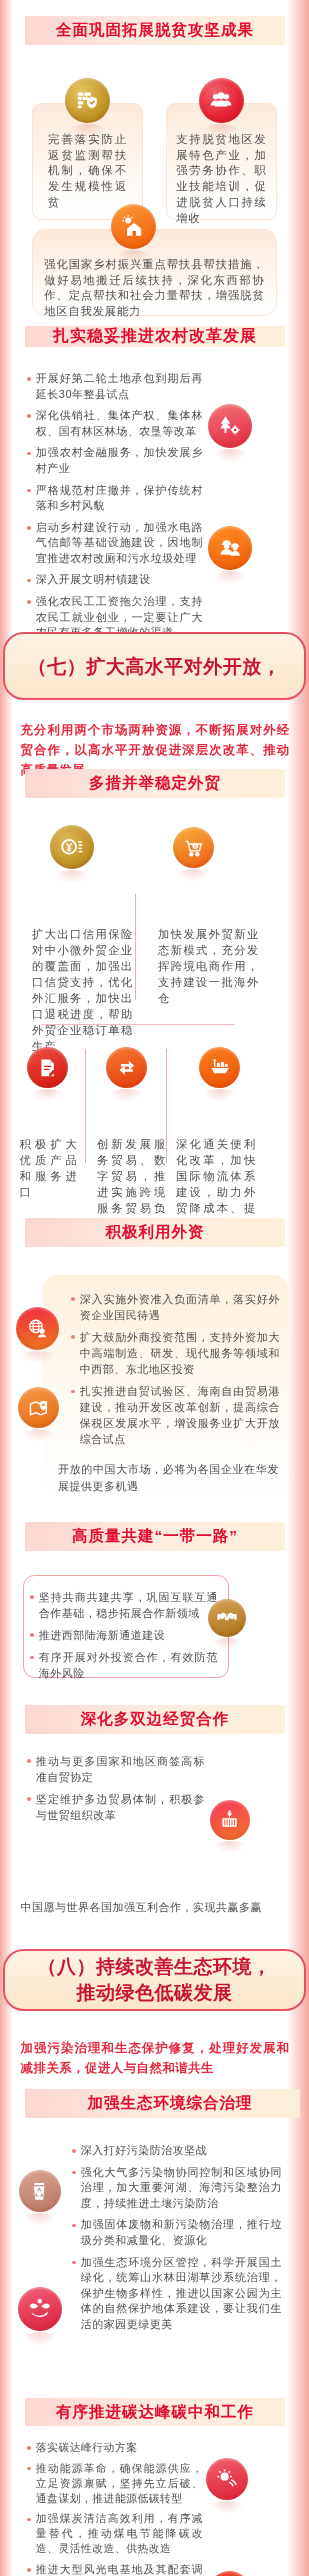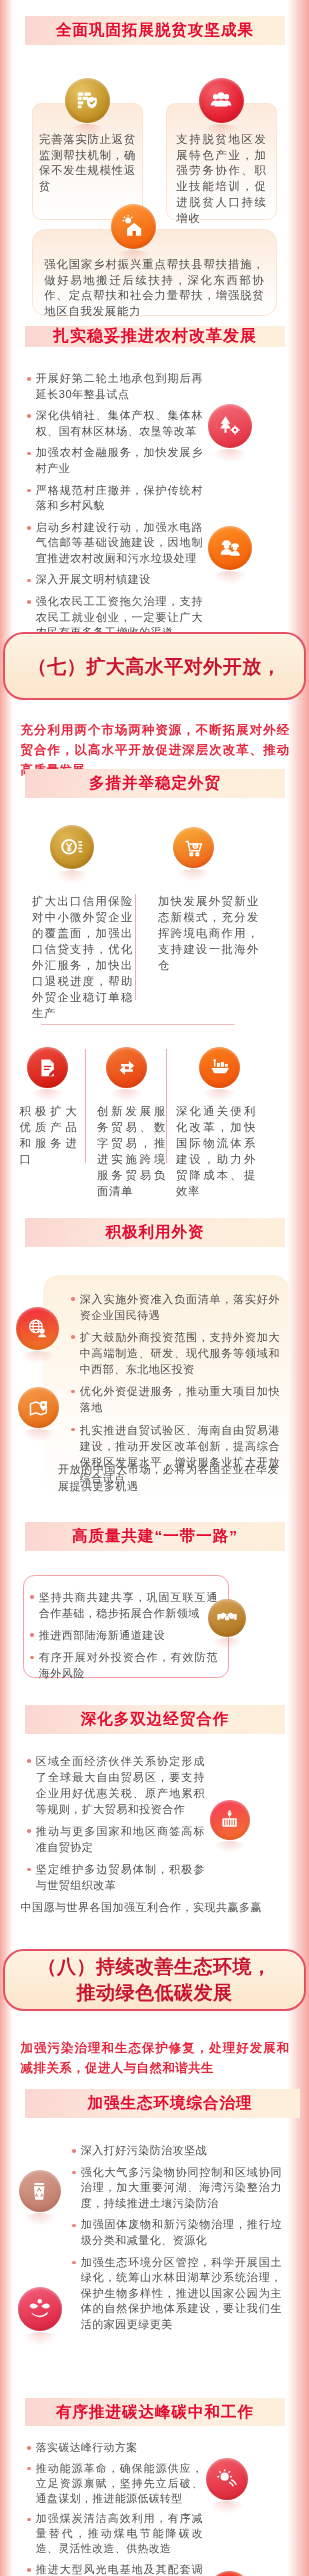--- a/index.html
+++ b/index.html
@@ -71,34 +71,34 @@
   .icircle::after{
     content:"";position:absolute;top:103%;left:8%;right:8%;height:30%;
     background:radial-gradient(ellipse at 50% 0%,rgba(226,118,104,.30),rgba(255,255,255,0) 70%);
     border-radius:50%;
   }
   .icircle svg{width:58%;height:58%;}
   .vdiv{position:absolute;width:1px;background:#f5a9a9;}
   .hdiv{position:absolute;height:1px;background:#f3bdbd;}
   .coltxt{
     position:absolute;color:#4d4d4d;font-size:11.3px;line-height:16px;
-    letter-spacing:0.8px;text-align:justify;
+    letter-spacing:0.8px;text-align:justify;margin-top:33px;
   }
 </style>
 </head>
 <body>
 
 <div class="edge left"></div>
 <div class="edge right"></div>
 
 <div class="pill" style="top:15.5px;left:25px;width:260px;height:29px;">
     <span>全面巩固拓展脱贫攻坚成果</span>
   </div>
 
-<div class="card" style="top:103px;left:32px;width:111px;height:117px;padding:28px 6px 0;"><span>完善落实防止返贫监测帮扶机制，确保不发生规模性返贫</span></div>
+<div class="card" style="top:103px;left:32px;width:111px;height:117px;padding:28px 15px 0;"><span>完善落实防止返贫监测帮扶机制，确保不发生规模性返贫</span></div>
 <div class="card" style="top:103px;left:166px;width:111px;height:117px;padding:28px 9.3px 0;"><span>支持脱贫地区发展特色产业，加强劳务协作、职业技能培训，促进脱贫人口持续增收</span></div>
 
 <div class="icircle" style="top:78px;left:65px;width:45px;height:45px;background:radial-gradient(circle at 35% 30%,#e7c565,#c79a2e 55%,#a87b10);">
   <svg viewBox="0 0 48 48">
       <g fill="#fff">
         <rect x="7" y="10" width="10" height="6" rx="1"></rect>
         <rect x="19" y="10" width="12" height="6" rx="1"></rect>
         <rect x="7" y="18" width="7" height="6" rx="1"></rect>
         <rect x="16" y="18" width="10" height="6" rx="1"></rect>
         <rect x="7" y="26" width="10" height="6" rx="1"></rect>
@@ -249,21 +249,20 @@
 <div class="coltxt" style="top:1103px;left:176px;width:80px;"><span>深化通关便利化改革，加快国际物流体系建设，助力外贸降成本、提效率</span></div>
 
 <div class="pill" style="top:1218px;left:25px;width:260px;height:29px;">
     <span>积极利用外资</span>
   </div>
 
 <div class="bigcard" style="top:1275px;left:43px;width:246px;height:222px;"></div>
 <div class="bullets" style="top:1291px;left:71px;width:209px;">
   <div class="bullet">深入实施外资准入负面清单，落实好外资企业国民待遇</div>
   <div class="bullet">扩大鼓励外商投资范围，支持外资加大中高端制造、研发、现代服务等领域和中西部、东北地区投资</div>
-  <div class="bullet">优化外资促进服务，推动重大项目加快落地</div>
   <div class="bullet">扎实推进自贸试验区、海南自由贸易港建设，推动开发区改革创新，提高综合保税区发展水平，增设服务业扩大开放综合试点</div>
 </div>
 <div class="plain" style="top:1461px;left:58px;width:221px;"><span>开放的中国大市场，必将为各国企业在华发展提供更多机遇</span></div>
 
 <div class="icircle" style="top:1307px;left:16px;width:43px;height:43px;background:linear-gradient(170deg,#ef2b40,#f07c20);">
   <svg viewBox="0 0 48 48" fill="none" stroke="#fff" stroke-width="2.4">
       <circle cx="21" cy="20" r="12"></circle>
       <ellipse cx="21" cy="20" rx="5.5" ry="12"></ellipse>
       <line x1="9.5" y1="20" x2="32.5" y2="20"></line>
       <line x1="11.5" y1="14" x2="30.5" y2="14"></line>
@@ -300,21 +299,20 @@
       <rect x="3" y="15" width="5.5" height="13" rx="1.5"></rect>
       <rect x="39.5" y="15" width="5.5" height="13" rx="1.5"></rect>
     </svg>
 </div>
 
 <div class="pill" style="top:1705px;left:25px;width:260px;height:29px;">
     <span>深化多双边经贸合作</span>
   </div>
 
 <div class="bullets" style="top:1753px;left:27px;width:178px;">
-  <div class="bullet">区域全面经济伙伴关系协定形成了全球最大自由贸易区，要支持企业用好优惠关税、原产地累积等规则，扩大贸易和投资合作</div>
   <div class="bullet">推动与更多国家和地区商签高标准自贸协定</div>
   <div class="bullet">坚定维护多边贸易体制，积极参与世贸组织改革</div>
 </div>
 <div class="plain" style="top:1899px;left:20.6px;width:268px;"><span>中国愿与世界各国加强互利合作，实现共赢多赢</span></div>
 
 <div class="icircle" style="top:1800px;left:210px;width:40px;height:40px;background:linear-gradient(160deg,#f63a5c,#f3742a);">
   <svg viewBox="0 0 48 48">
       <g fill="#fff">
         <rect x="21.8" y="5" width="4.4" height="5"></rect>
         <path d="M19.5 10h9l-2 6h-5z"></path>

